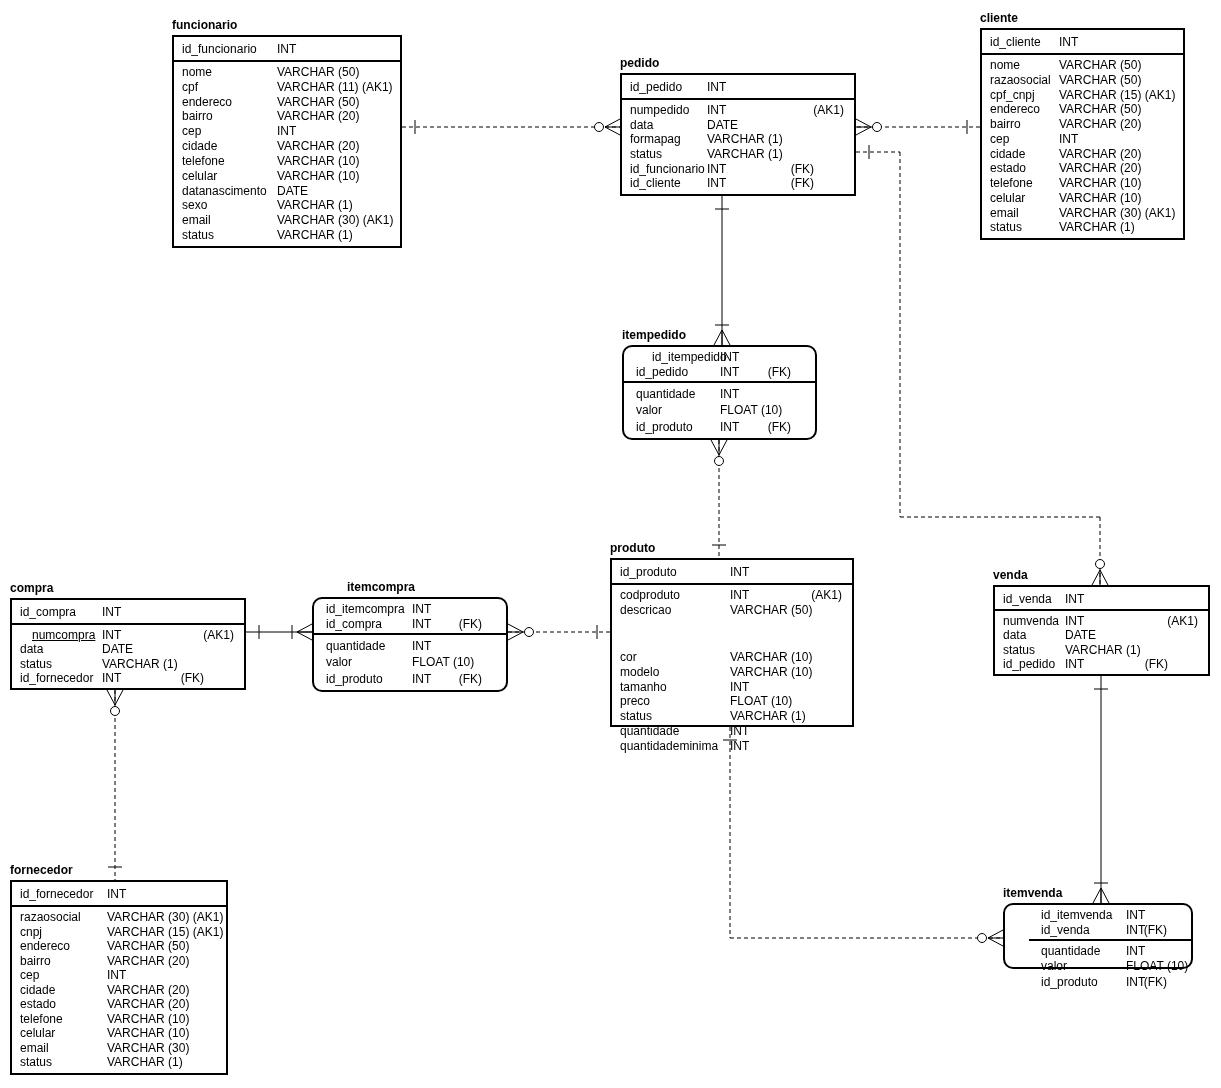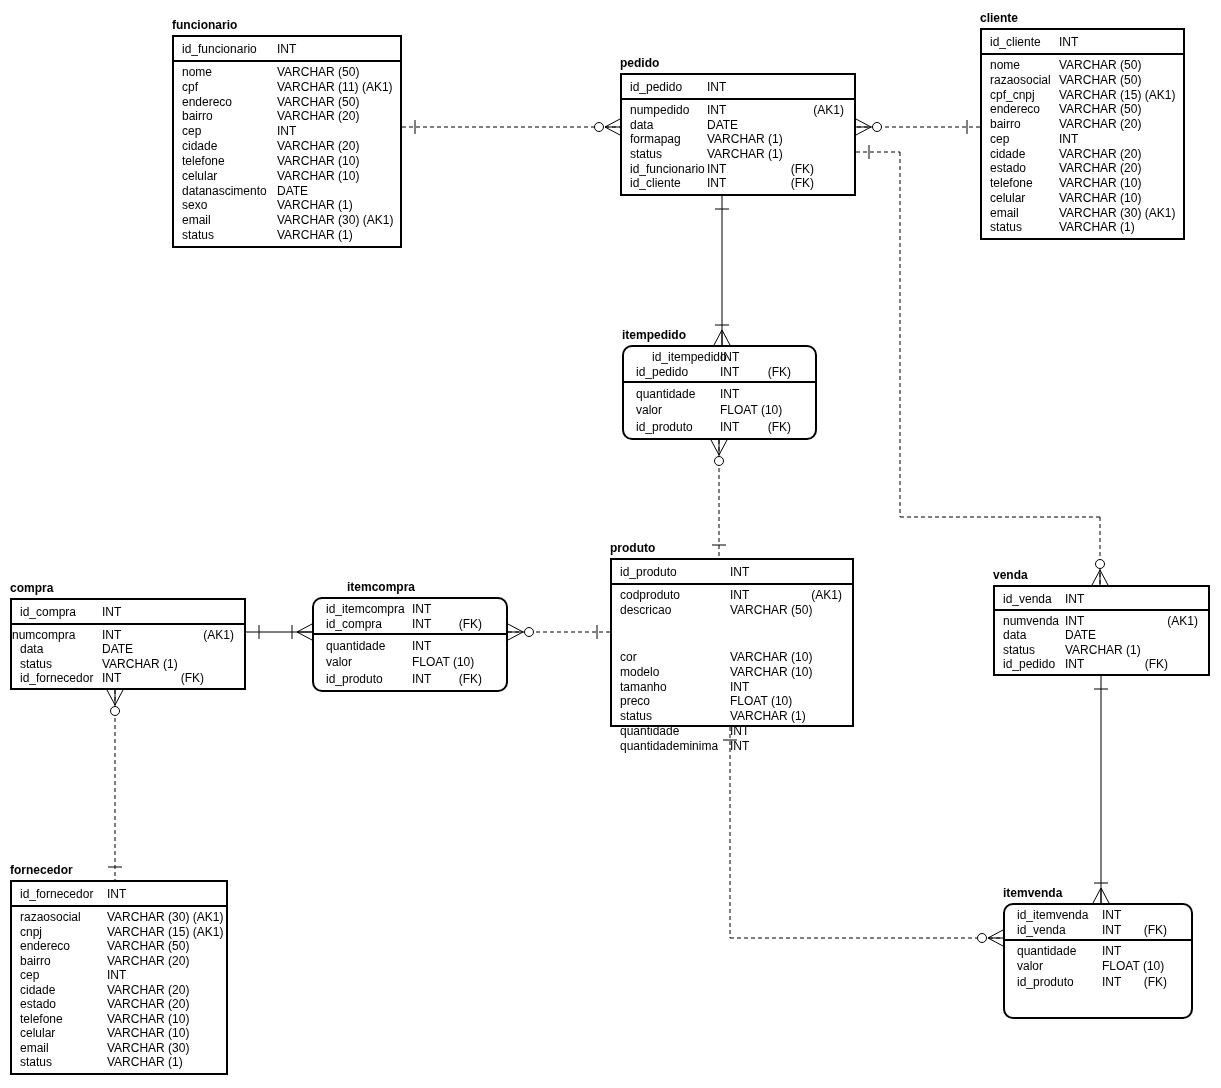--- a/index.html
+++ b/index.html
@@ -286,21 +286,21 @@
     <div class="entity-title" style="left: 10px; top: 581px;">compra</div>
     <div class="entity" style="left: 10px; top: 598px; width: 236px; height: 92px;">
       <div class="keysec" style="height: 25px;">
         <div class="row" style="height: 19px; line-height: 19px;">
           <span style="left: 8px;">id_compra</span>
           <span style="left: 90px;">INT</span>
         </div>
       </div>
       <div class="attrsec">
         <div class="row" style="height: 14.25px; line-height: 14.25px;">
-          <span style="left: 0;">numcompra</span>
+          <span style="left: 20px; text-decoration: underline;">numcompra</span>
           <span style="left: 90px;">INT</span>
           <span style="right: 10px;">(AK1)</span>
         </div>
         <div class="row" style="height: 14.25px; line-height: 14.25px;">
           <span style="left: 8px;">data</span>
           <span style="left: 90px;">DATE</span>
         </div>
         <div class="row" style="height: 14.25px; line-height: 14.25px;">
           <span style="left: 8px;">status</span>
           <span style="left: 90px;">VARCHAR (1)</span>
@@ -364,21 +364,21 @@
           <span style="left: 70px;">VARCHAR (1)</span>
         </div>
         <div class="row" style="height: 14.25px; line-height: 14.25px;">
           <span style="left: 8px;">id_pedido</span>
           <span style="left: 70px;">INT</span>
           <span style="right: 40px;">(FK)</span>
         </div>
       </div>
     </div>
     <div class="entity-title" style="left: 1003px; top: 886px;">itemvenda</div>
-    <div class="entity rounded" style="left: 1003px; top: 903px; width: 190px; height: 116px;">
+    <div class="entity rounded" style="left: 1003px; top: 903px; width: 190px; height: 66px; padding-left: 24px;">
       <div class="keysec" style="height: 36px;">
         <div class="row" style="height: 15px; line-height: 15px;">
           <span style="left: 12px;">id_itemvenda</span>
           <span style="left: 97px;">INT</span>
         </div>
         <div class="row" style="height: 15px; line-height: 15px;">
           <span style="left: 12px;">id_venda</span>
           <span style="left: 97px;">INT</span>
           <span style="right: 24px;">(FK)</span>
         </div>

